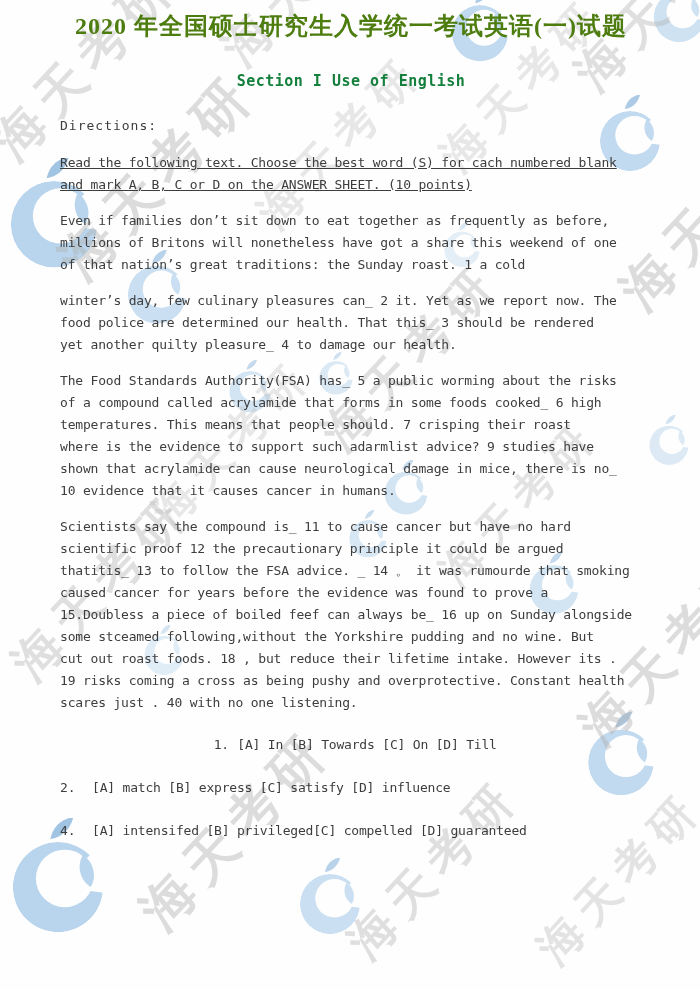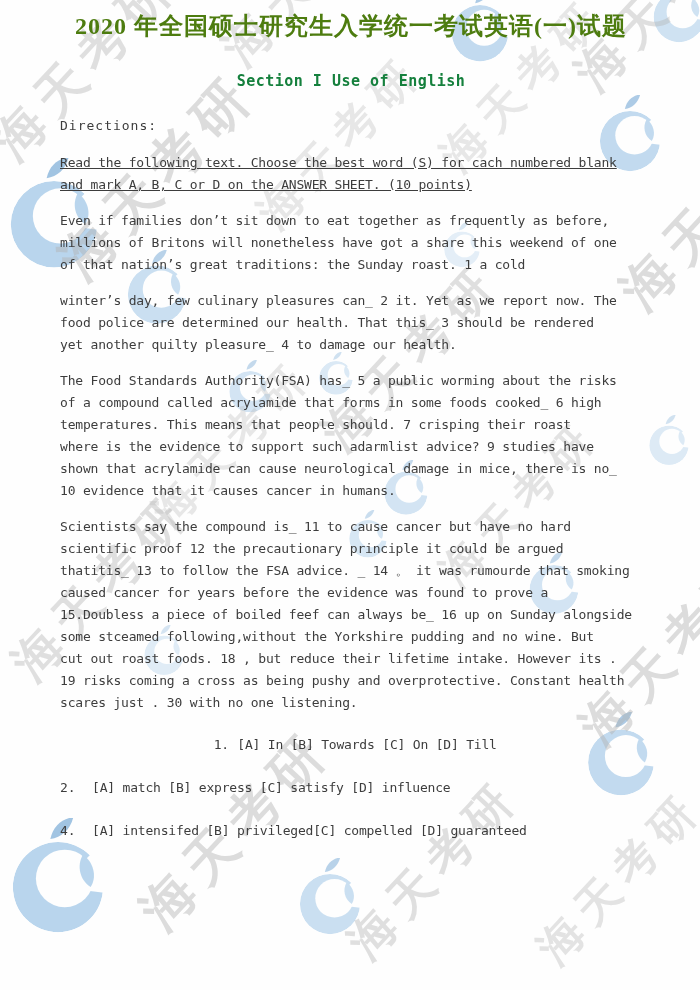--- a/index.html
+++ b/index.html
@@ -180,21 +180,21 @@
         </div>
         <div class="para">
           <div class="text-line">Scientists say the compound is_ 11 to cause cancer but have no hard</div>
           <div class="text-line">scientific proof 12 the precautionary principle it could be argued</div>
           <div class="text-line">thatitis_ 13 to follow the FSA advice. _ 14 。 it was rumourde that smoking</div>
           <div class="text-line">caused cancer for years before the evidence was found to prove a</div>
           <div class="text-line">15.Doubless a piece of boiled feef can always be_ 16 up on Sunday alongside</div>
           <div class="text-line">some stceamed following,without the Yorkshire pudding and no wine. But</div>
           <div class="text-line">cut out roast foods. 18 , but reduce their lifetime intake. However its .</div>
           <div class="text-line">19 risks coming a cross as being pushy and overprotective. Constant health</div>
-          <div class="text-line">scares just . 30 with no one listening.</div>
+          <div class="text-line">scares just . 40 with no one listening.</div>
         </div>
       </div>
 
     <ol class="questions">
         <li class="question"><span class="q-num">1.</span><span>[A] In [B] Towards [C] On [D] Till</span></li>
         <li class="question"><span class="q-num">2.</span><span>[A] match [B] express [C] satisfy [D] influence</span></li>
         <li class="question"><span class="q-num">4.</span><span>[A] intensifed [B] privileged[C] compelled [D] guaranteed</span></li>
       </ol>
   </div>
 </div>

